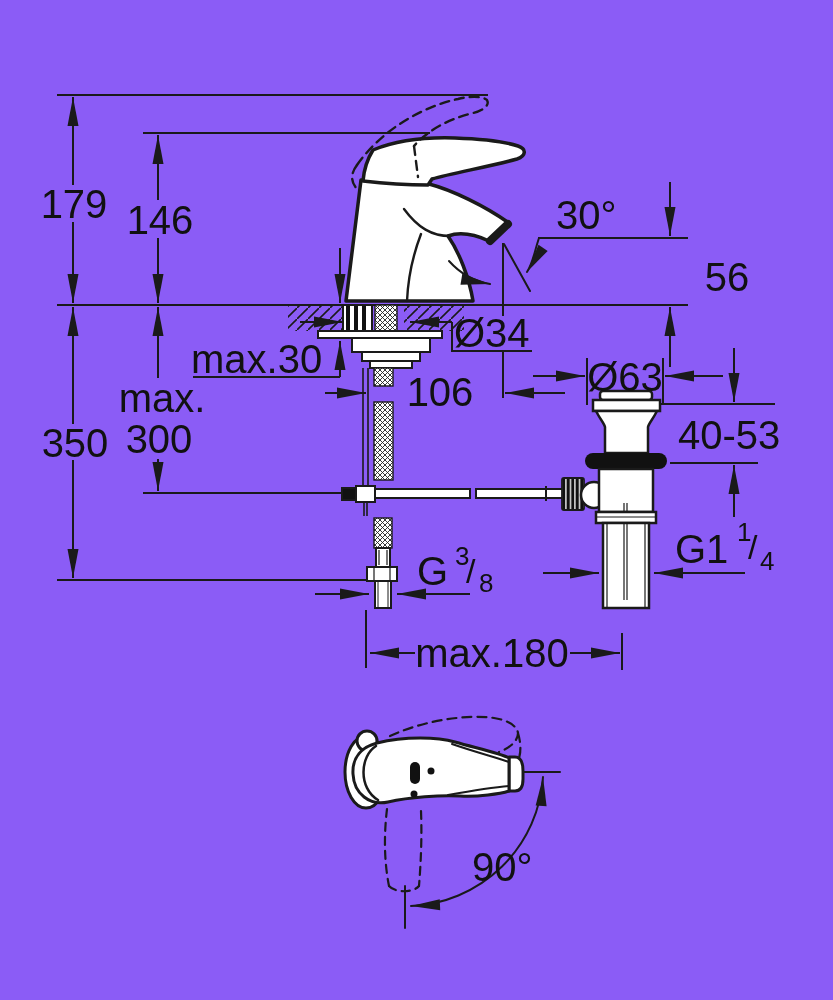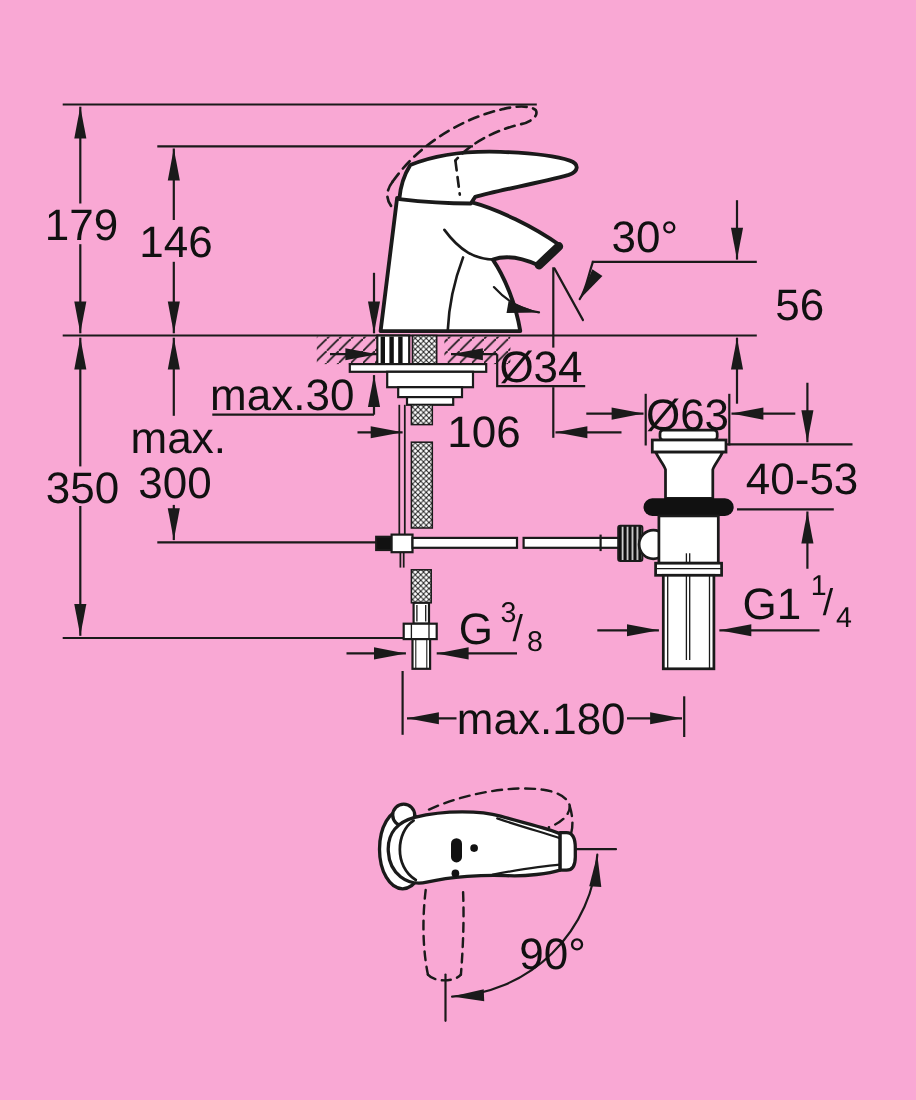--- a/index.html
+++ b/index.html
@@ -1,16 +1,16 @@
 <!DOCTYPE html>
 <html><head>
 <meta charset="utf-8">
 <style>
   html,body{margin:0;padding:0;background:#ffffff;}
-  .page{position:relative;width:833px;height:1000px;background:#f9a8d4;overflow:hidden;
+  .page{position:relative;width:833px;height:1000px;background:#8b5cf6;overflow:hidden;
         font-family:"Liberation Sans", sans-serif;text-decoration:underline;}
   svg{display:block;}
   text{font-family:"Liberation Sans", sans-serif;fill:#111111;}
   .dimtext{font-size:40px;}
   .suptext{font-size:26px;}
   .slashtext{font-size:34px;}
 </style>
 </head>
 <body>
 

